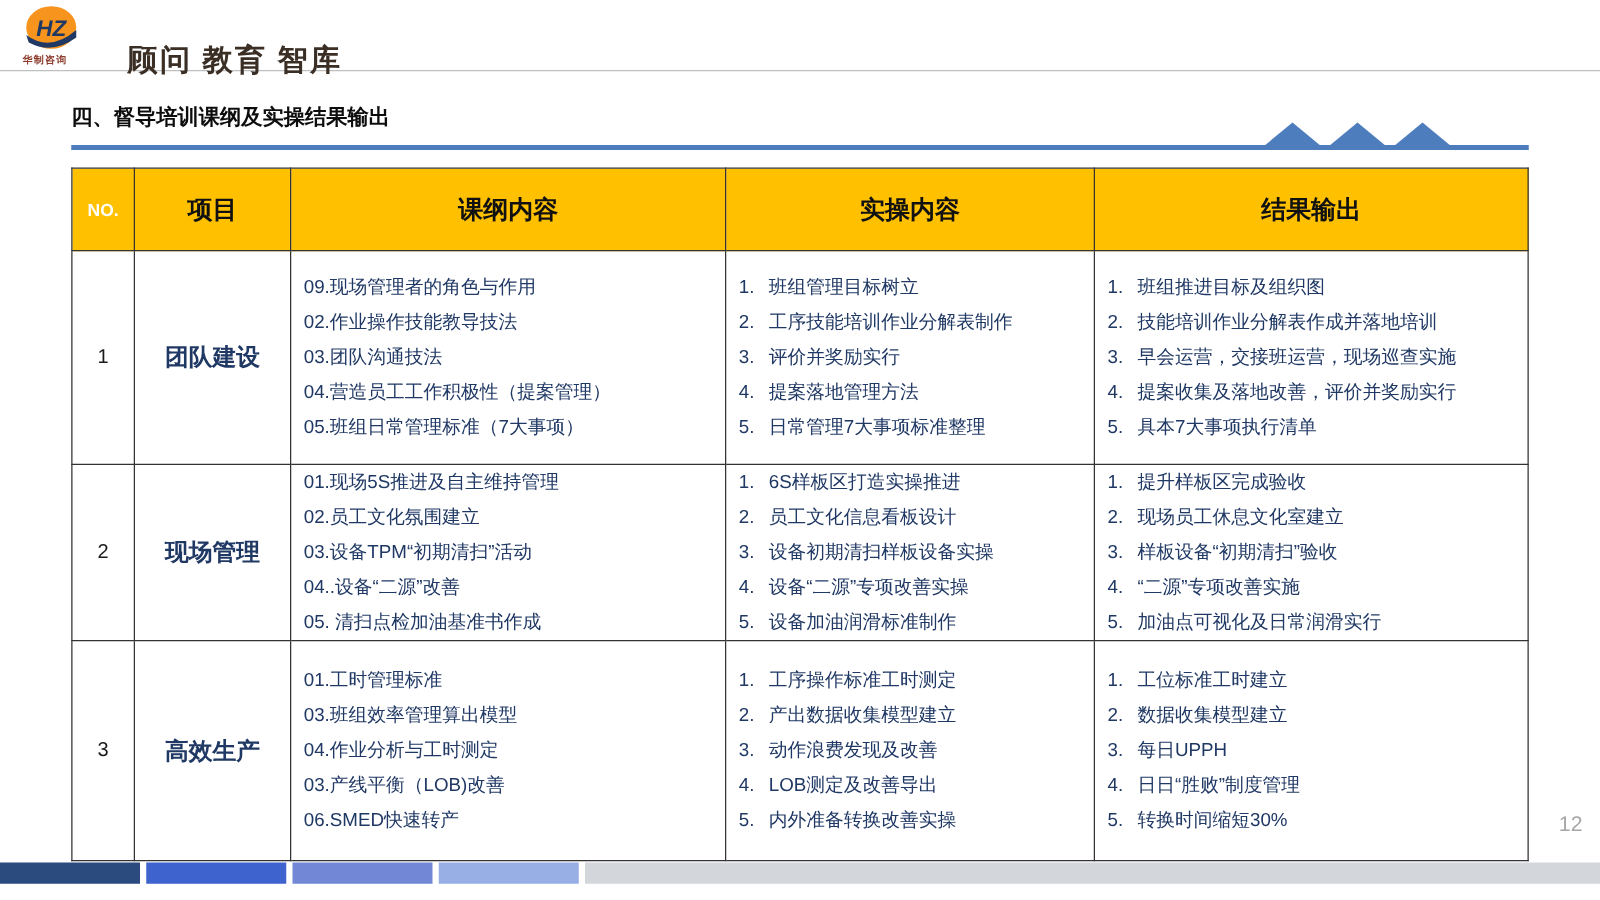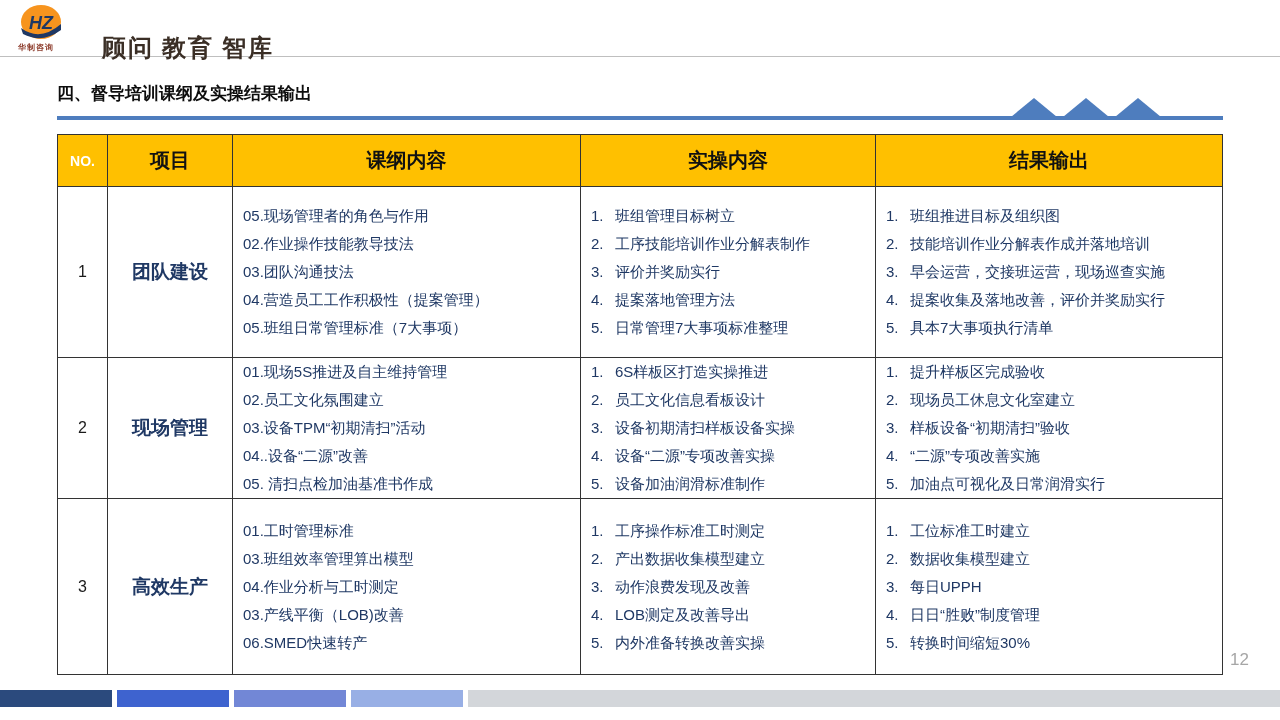--- a/index.html
+++ b/index.html
@@ -16,34 +16,34 @@
   
   .page-title{margin:25px 0 0 57px;font-size:17px;font-weight:bold;color:#0d0d0d;}
   .rule{position:relative;margin:11px 55px 0 57px;height:4px;background:var(--accent);width:1166px;}
   .tris{position:absolute;right:62px;bottom:3px;display:flex;gap:6px;}
   .tri{width:0;height:0;border-left:23px solid transparent;border-right:23px solid transparent;
        border-bottom:19px solid var(--accent);}
 
   
   table.main{border-collapse:collapse;margin:14px 0 0 57px;table-layout:fixed;width:1165px;}
   table.main th,table.main td{border:1.6px solid var(--border);padding:0;box-sizing:border-box;}
-  table.main thead tr{height:52px;}
+  table.main thead tr{height:66px;}
   th{background:var(--gold);font-size:20px;font-weight:bold;color:#111;}
   th.h-no{font-size:14px;color:#fff;font-weight:bold;}
   tbody tr:nth-child(1){height:171px;}
   tbody tr:nth-child(2){height:139px;}
   tbody tr:nth-child(3){height:176px;}
   td.cell-no{text-align:center;font-size:16px;color:#1a1a1a;}
   td.cell-project{text-align:center;font-size:19px;font-weight:bold;color:var(--navy);}
   .list{padding:0 6px 0 10px;color:var(--navy);font-size:15px;}
   .li{display:flex;line-height:28px;white-space:nowrap;}
   .num{width:24px;flex:none;}
 
   
-  .page-num{position:absolute;right:31px;top:650px;font-size:17px;color:var(--page-num);}
+  .page-num{position:absolute;right:14px;top:650px;font-size:17px;color:var(--page-num);}
 
   
   .footer{position:absolute;left:0;top:690px;width:1280px;height:17px;display:flex;}
   .seg{width:112px;height:17px;margin-right:5px;flex:none;}
   .tail{flex:1;height:17px;}
 </style>
 </head>
 <body>
 
 <div class="slide">
@@ -86,21 +86,21 @@
         <th>实操内容</th>
         <th>结果输出</th>
       </tr>
     </thead>
     <tbody>
         <tr>
           <td class="cell-no">1</td>
           <td class="cell-project">团队建设</td>
           <td class="cell-list">
             <div class="list">
-              <div class="li">05.现场管理者的角色与作用</div>
+              <div class="li">09.现场管理者的角色与作用</div>
               <div class="li">02.作业操作技能教导技法</div>
               <div class="li">03.团队沟通技法</div>
               <div class="li">04.营造员工工作积极性（提案管理）</div>
               <div class="li">05.班组日常管理标准（7大事项）</div>
             </div>
           </td>
           <td class="cell-list">
             <div class="list">
               <div class="li">
                 <span class="num">1.</span>

